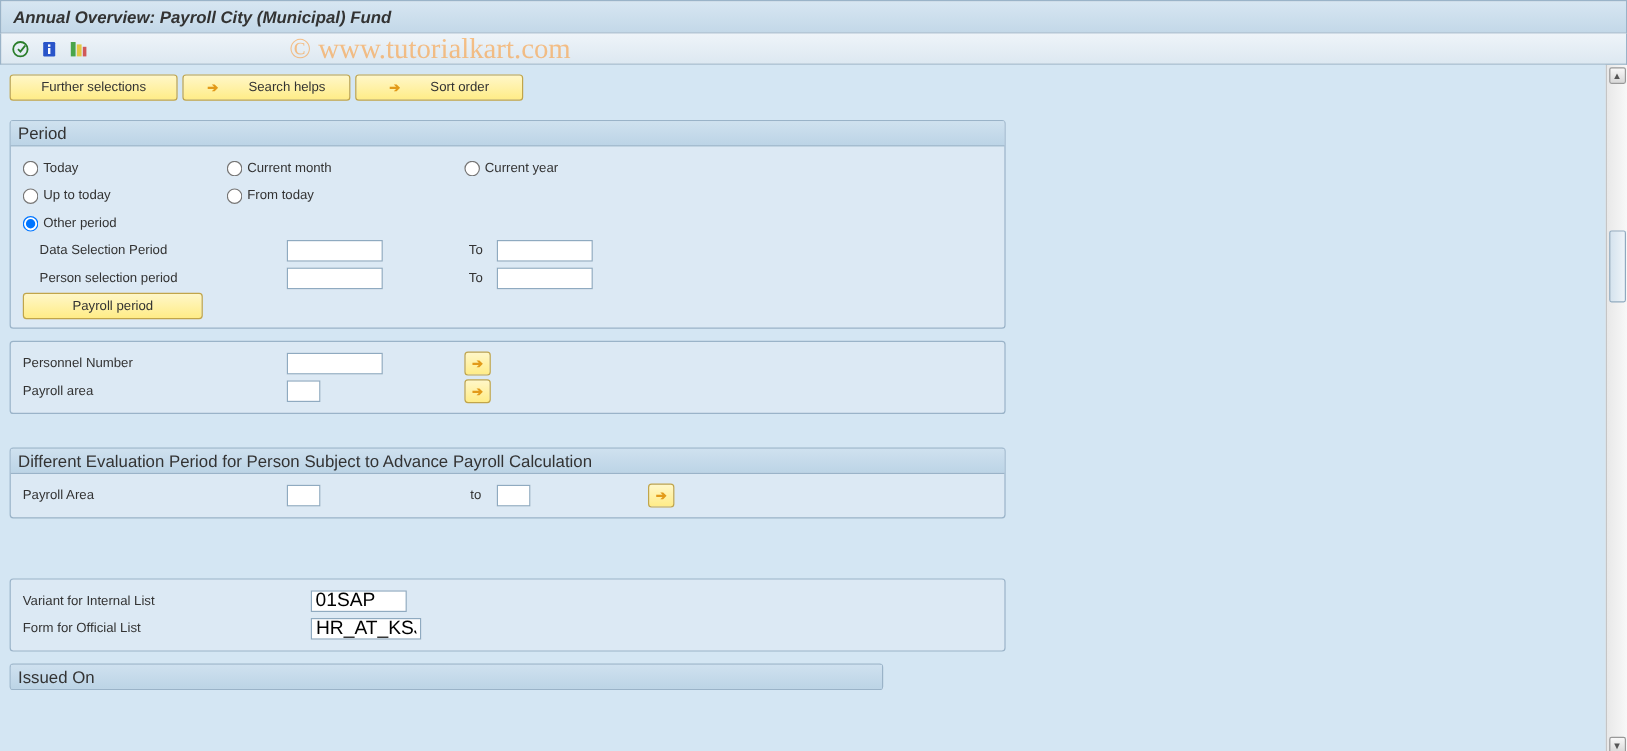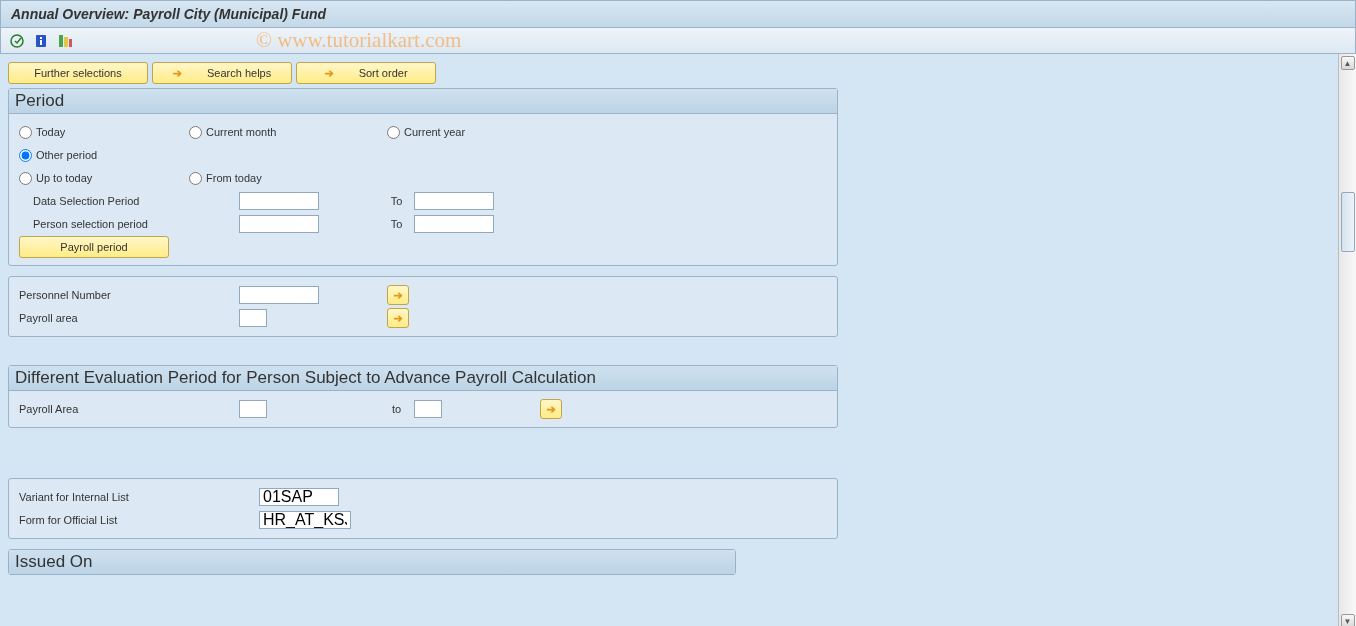--- a/index.html
+++ b/index.html
@@ -6,42 +6,42 @@
   *{box-sizing:border-box}
   .titlebar{background:linear-gradient(#d7e6f2,#c3d8e8);border:1px solid #9ab3c8;padding:5px 10px;font-weight:bold;font-style:italic;font-size:14px;color:#333}
   .toolbar{background:linear-gradient(#eef4f9,#dde8f1);border:1px solid #9ab3c8;border-top:none;padding:3px 8px;height:26px;display:flex;align-items:center;gap:8px;position:relative}
   .ticon{width:16px;height:16px;display:inline-flex;align-items:center;justify-content:center;cursor:pointer}
   .content-wrap{display:flex;height:calc(100% - 50px)}
   .content{flex:1;background:#d4e6f3;padding:8px;overflow:hidden;position:relative}
   .scrollbar{width:18px;background:linear-gradient(to right,#e8e8e8,#f8f8f8);border-left:1px solid #bbb;display:flex;flex-direction:column;align-items:center;justify-content:space-between;padding:2px 0}
   .scrollbar .sbtn{width:14px;height:14px;background:linear-gradient(#f8f8f8,#d8d8d8);border:1px solid #999;border-radius:2px;font-size:8px;display:flex;align-items:center;justify-content:center;color:#555}
   .scrollbar .track{flex:1;width:14px;margin:2px 0;position:relative}
   .scrollbar .grip{position:absolute;top:120px;width:14px;height:60px;background:linear-gradient(to right,#d5e3ee,#eef4f9);border:1px solid #8faac0;border-radius:2px}
-  .btnrow{display:flex;gap:4px;margin-bottom:4px}
+  .btnrow{display:flex;gap:4px;margin-bottom:16px}
   .ybtn{background:linear-gradient(#fff7c8,#ffec87);border:1px solid #c1a54a;border-radius:3px;height:22px;display:flex;align-items:center;justify-content:center;padding:0 10px;cursor:pointer;color:#333}
   .ybtn.wide{min-width:140px}
   .ybtn .arrow{margin-right:25px;color:#e29a1a;font-weight:bold}
   .group{background:#dce9f4;border:1px solid #9ab3c8;border-radius:3px;margin-bottom:10px}
-  .group-hd{background:linear-gradient(#cfe1ef,#bcd4e6);border-bottom:1px solid #9ab3c8;padding:2px 6px;font-size:17px;color:#333}
+  .group-hd{background:linear-gradient(#cfe1ef,#bcd4e6);border-bottom:1px solid #9ab3c8;padding:2px 6px;font-size:14px;color:#333}
   .group-body{padding:6px 10px}
   .row{display:flex;align-items:center;height:22px;margin:1px 0}
   .radio{display:flex;align-items:center;gap:4px;cursor:pointer}
   .radio input{margin:0}
   .col1{width:170px}
   .col2{width:198px}
   .col3{width:170px}
   .lbl{width:220px;padding-left:14px}
   .inp{height:18px;border:1px solid #8faac0;background:#fff;padding:0 3px;font-size:16px}
   .inp.w80{width:80px}
   .inp.w28{width:28px}
   .inp.w100{width:92px}
   .inp.w180{width:180px}
   .sep{width:35px;text-align:center}
   .mopt{width:22px;height:20px;background:linear-gradient(#fff7c8,#ffec87);border:1px solid #c1a54a;border-radius:3px;display:flex;align-items:center;justify-content:center;cursor:pointer;color:#e29a1a;font-weight:bold;margin-left:8px}
-  .watermark{position:absolute;left:255px;top:0px;color:rgba(255,140,20,0.5);font-size:21px;font-family:Georgia,serif}
+  .watermark{position:absolute;left:240px;top:0px;color:rgba(255,140,20,0.5);font-size:24px;font-family:Georgia,serif}
 </style>
 </head>
 <body>
 
 <div class="titlebar">Annual Overview: Payroll City (Municipal) Fund</div>
 <div class="toolbar">
   <span class="ticon">
     <svg width="16" height="16" viewBox="0 0 16 16">
         <circle cx="8" cy="8" r="6" fill="none" stroke="#2a7d2a" stroke-width="1.5"></circle>
         <path d="M6 8 l2 2 l4 -5" fill="none" stroke="#2a7d2a" stroke-width="1.5"></path>
@@ -98,36 +98,36 @@
         <div class="col3">
               <label class="radio">
                 <input type="radio" name="per" style="">
                 <span>Current year</span>
               </label>
             </div>
       </div>
       <div class="row">
         <div class="col1">
               <label class="radio">
+                <input type="radio" name="per" style="">
+                <span>Up to today</span>
+              </label>
+            </div>
+        <div class="col2">
+              <label class="radio">
+                <input type="radio" name="per" style="">
+                <span>From today</span>
+              </label>
+            </div>
+      </div>
+      <div class="row">
+        <div class="col1">
+              <label class="radio">
                 <input type="radio" name="per" checked="" style="">
                 <span>Other period</span>
-              </label>
-            </div>
-      </div>
-      <div class="row">
-        <div class="col1">
-              <label class="radio">
-                <input type="radio" name="per" style="">
-                <span>Up to today</span>
-              </label>
-            </div>
-        <div class="col2">
-              <label class="radio">
-                <input type="radio" name="per" style="">
-                <span>From today</span>
               </label>
             </div>
       </div>
       <div class="row">
         <div class="lbl">Data Selection Period</div>
         <input class="inp w80" style="">
         <span style="width:60px"></span>
         <span class="sep">To</span>
         <input class="inp w80" style="">
       </div>

